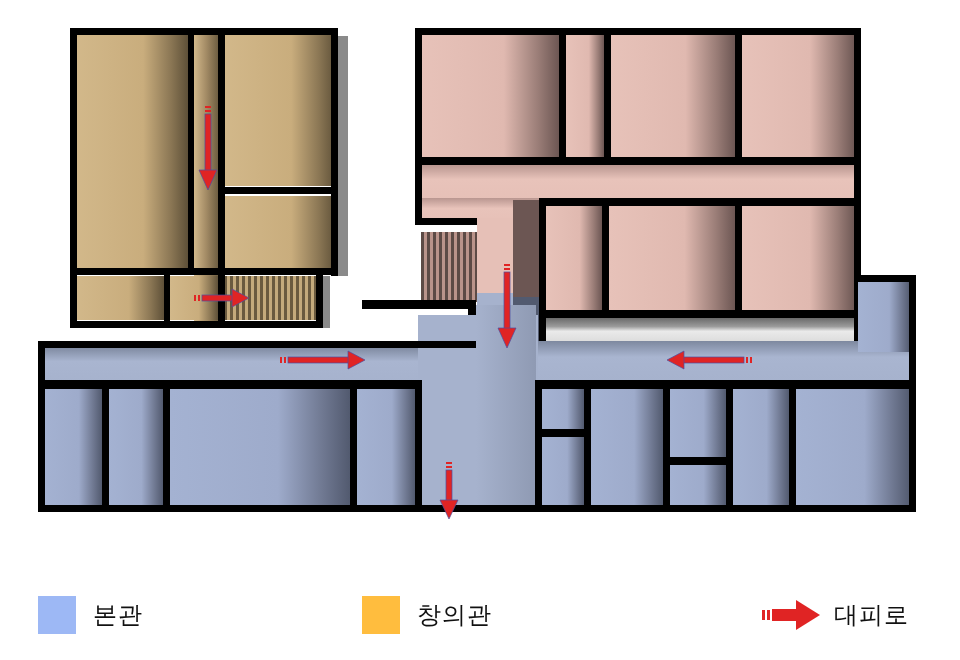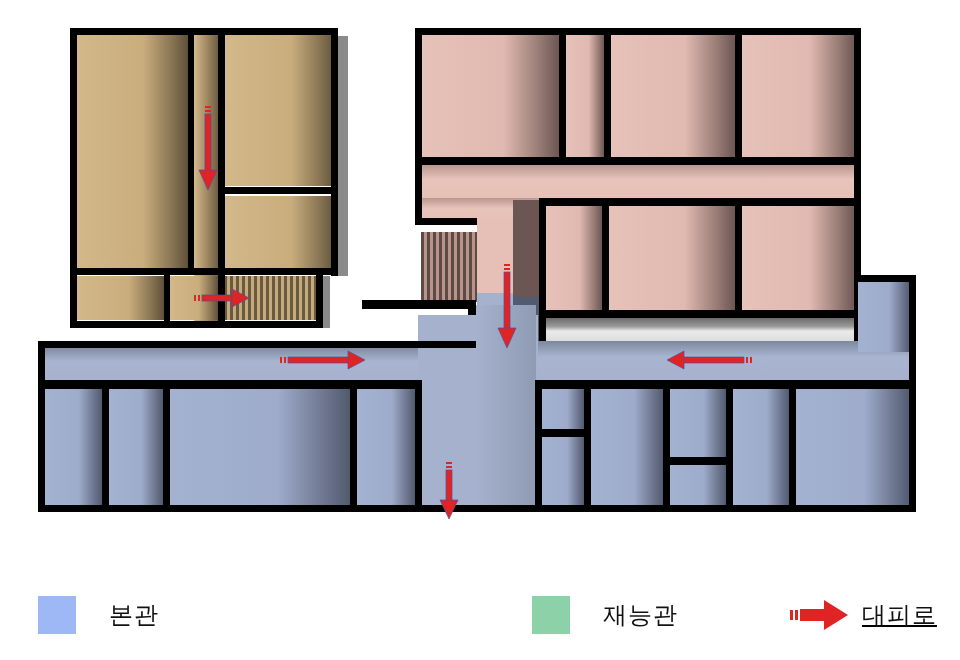--- a/index.html
+++ b/index.html
@@ -23,21 +23,21 @@
   }
   .shadow-edge { position: absolute; background: #8a8a8a; }
 
   
   .arrow { position: absolute; }
 
   
   .legend { position: absolute; top: 595px; left: 0; width: 960px; height: 40px; }
   .legend-item { position: absolute; top: 0; height: 40px; display: flex; align-items: center; }
   .swatch { width: 38px; height: 38px; display: inline-block; }
-  .legend-label { font-size: 24px; color: #111; margin-left: 33px; letter-spacing: 1px; }
+  .legend-label { font-size: 24px; color: #111; margin-left: 17px; letter-spacing: 1px; }
 </style>
 </head>
 <body>
 
 <div class="abs" style="left:70px; top:28px; width:275px; height:300px;">
 
   <div class="shadow-edge" style="left:268px; top:8px; width:10px; height:240px;"></div>
   <div class="shadow-edge" style="left:250px; top:248px; width:10px; height:52px;"></div>
 
   <div class="room tan" style="left:6px; top:6px; width:112px; height:234px;"></div>
@@ -178,25 +178,25 @@
     <rect x="7" y="4" width="6" height="2" fill="#e02424"></rect>
   <rect x="7" y="8" width="6" height="32" fill="#e02424" stroke="#4b4fa0" stroke-width="0.7"></rect>
   <polygon points="1,38 19,38 10,57" fill="#e02424" stroke="#4b4fa0" stroke-width="0.7"></polygon>
 </svg>
 
 <div class="legend">
   <div class="legend-item" style="left:38px;">
     <span class="swatch" style="background:#9db8f5;"></span>
     <span class="legend-label">본관</span>
   </div>
-  <div class="legend-item" style="left:532px;">
-    <span class="swatch" style="background:#8dd1a8;"></span>
-    <span class="legend-label">재능관</span>
+  <div class="legend-item" style="left:362px;">
+    <span class="swatch" style="background:#ffbd3e;"></span>
+    <span class="legend-label">창의관</span>
   </div>
-  <div class="legend-item" style="left:790px;text-decoration:underline;">
+  <div class="legend-item" style="left:762px;">
     <svg width="60" height="34" viewBox="0 0 60 34">
       <rect x="0" y="12" width="3" height="10" fill="#e02424"></rect>
       <rect x="5" y="12" width="3" height="10" fill="#e02424"></rect>
       <rect x="10" y="11" width="26" height="12" fill="#e02424"></rect>
       <polygon points="34,2 34,32 58,17" fill="#e02424"></polygon>
     </svg>
     <span class="legend-label" style="margin-left:12px;">대피로</span>
   </div>
 </div>
 

